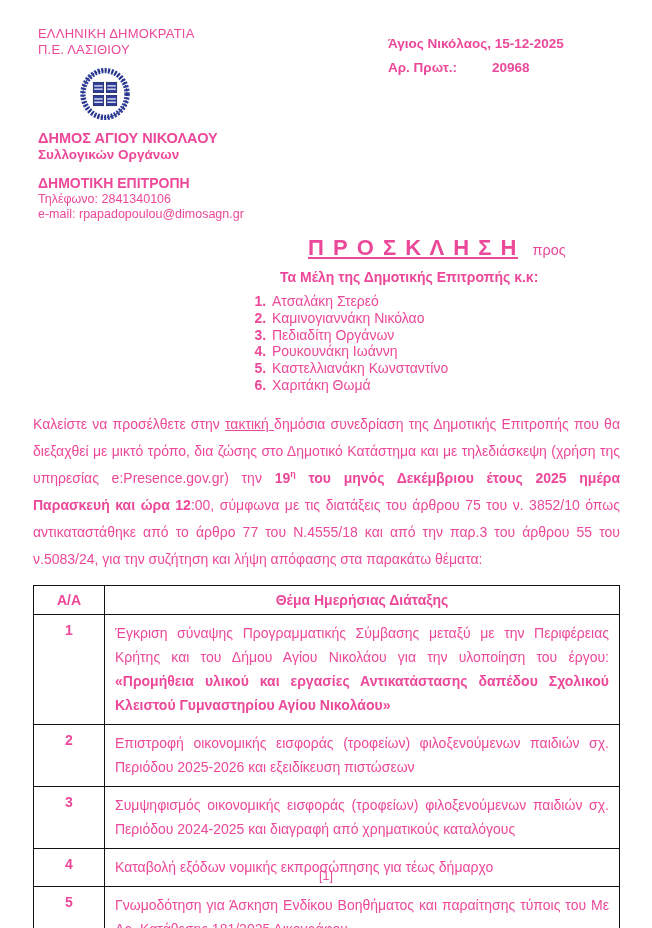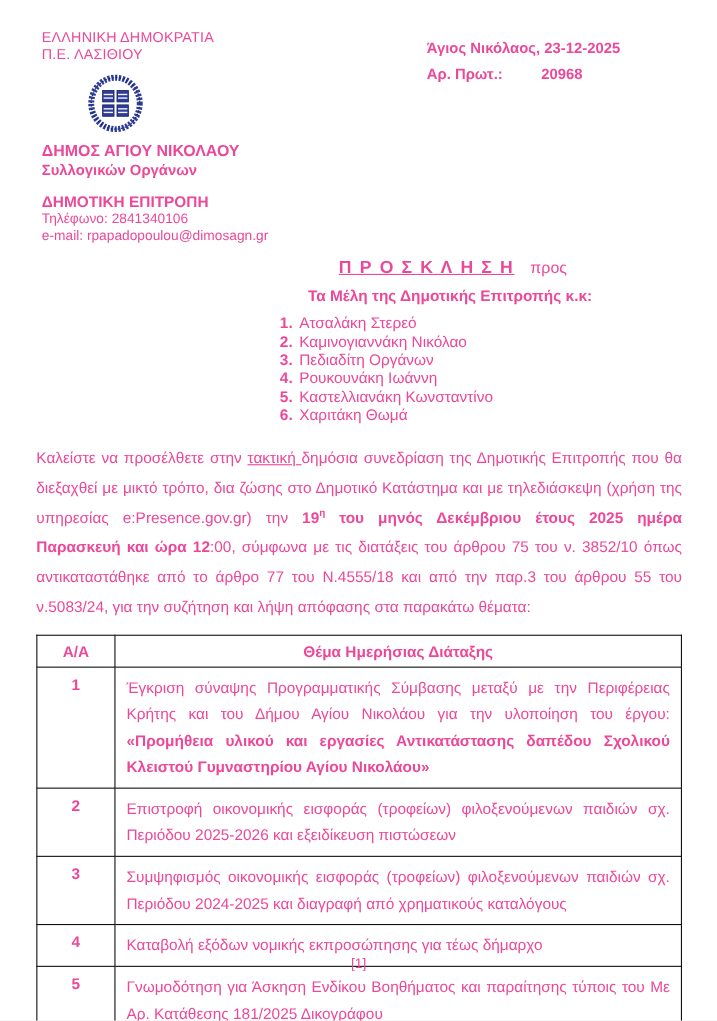--- a/index.html
+++ b/index.html
@@ -19,21 +19,21 @@
   .muni{font-size:14.5px;font-weight:bold;line-height:17px;}
   .office{font-size:13.5px;font-weight:bold;line-height:16px;}
   .committee{font-size:14px;font-weight:bold;line-height:17px;margin-top:12px;}
   .contact{font-size:12.5px;line-height:14.5px;}
   .header-right{width:236px;font-weight:bold;font-size:13.5px;margin-top:10px;flex:none;}
   .proto-row{display:flex;margin-top:9px;}
   .proto-label{width:104px;}
 
   
   .title-row{margin:14px 0 0 308px;white-space:nowrap;}
-  .title-main{font-size:16px;font-weight:bold;text-decoration:underline;letter-spacing:1.5px;}
+  .title-main{font-size:22px;font-weight:bold;text-decoration:underline;letter-spacing:1.5px;}
   .title-suffix{font-size:14.5px;margin-left:10px;}
   .recipients{margin:8px 0 0 280px;font-size:14px;font-weight:bold;}
   ol.members{margin:8px 0 0 0;padding-left:270px;font-size:14px;line-height:16.8px;}
   ol.members li{padding-left:2px;}
   ol.members li::marker{font-weight:bold;}
 
   
   .intro{margin:17px 32px 0 33px;font-size:14px;line-height:27px;text-align:justify;}
 
   
@@ -80,21 +80,21 @@
       </div>
 
       <div class="muni">ΔΗΜΟΣ ΑΓΙΟΥ ΝΙΚΟΛΑΟΥ</div>
       <div class="office">Συλλογικών  Οργάνων</div>
       <div class="committee">ΔΗΜΟΤΙΚΗ ΕΠΙΤΡΟΠΗ</div>
       <div class="contact">Τηλέφωνο: 2841340106</div>
       <div class="contact">e-mail: rpapadopoulou@dimosagn.gr</div>
     </div>
 
     <div class="header-right">
-      <div>Άγιος Νικόλαος,  23-12-2025</div>
+      <div>Άγιος Νικόλαος,  15-12-2025</div>
       <div class="proto-row">
         <span class="proto-label">Αρ. Πρωτ.:</span>
         <span>20968</span>
       </div>
     </div>
   </div>
 
   <div class="title-row">
     <span class="title-main">Π Ρ Ο Σ Κ Λ Η Σ Η</span>
     <span class="title-suffix">προς</span>

